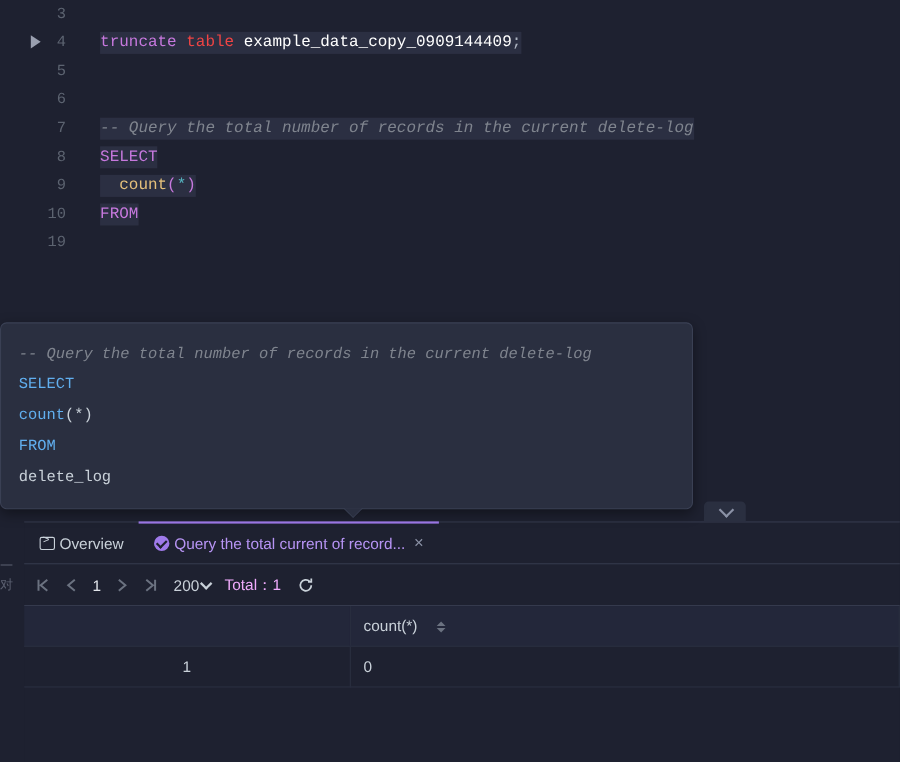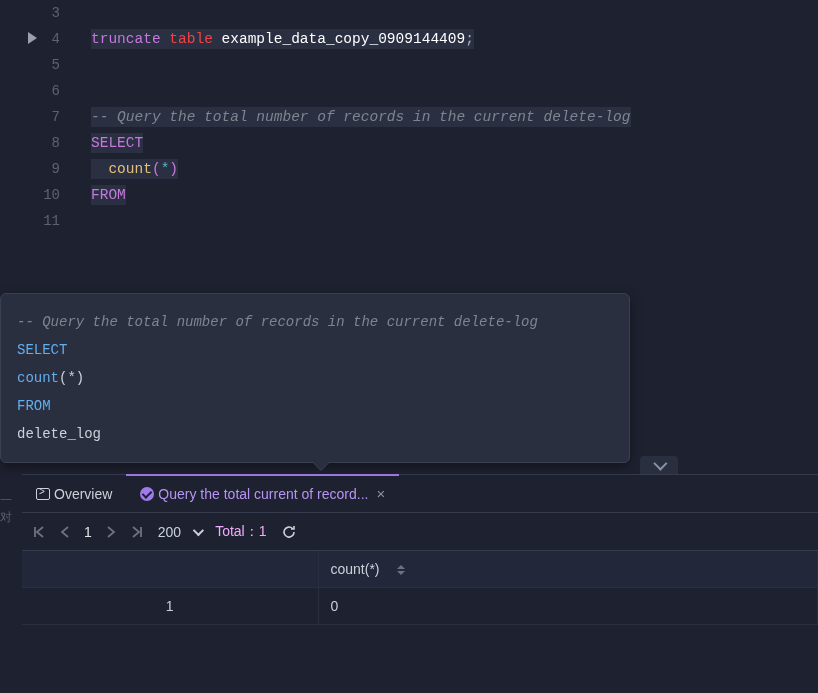--- a/index.html
+++ b/index.html
@@ -204,21 +204,21 @@
     align-items: center;
     height: 38px;
     padding: 0 10px;
     gap: 14px;
     border-bottom: 1px solid #353a4d;
     color: #c9d1d9;
   }
   .nav-btn { color: #6b7280; display:flex; align-items:center; }
   .nav-btn svg { display:block; }
   .page-num { color: #e2e5ea; }
-  .page-size { display:flex; align-items:center; gap:12px; }
+  .page-size { display:flex; align-items:center; gap:1px; }
   .page-size .chev { width:8px;height:8px;border-right:2px solid #c9d1d9;border-bottom:2px solid #c9d1d9;transform:rotate(45deg) translateY(-2px);}
   .total { color: #f0abfc; }
   .refresh svg { display:block; }
 
   .table {
     width: 100%;
     border-collapse: collapse;
   }
   .table th, .table td {
     text-align: left;
@@ -240,21 +240,21 @@
   .sort-icon .up, .sort-icon .down {
     width: 0; height: 0;
     border-left: 4px solid transparent;
     border-right: 4px solid transparent;
   }
   .sort-icon .up { border-bottom: 4px solid #6b7280; }
   .sort-icon .down { border-top: 4px solid #6b7280; }
 
   .left-edge {
     position: absolute;
-    left: 0; top: 494px;
+    left: 0; top: 508px;
     width: 22px;
     height: 30px;
     color: #5b6070;
     font-size: 12px;
     display:flex;
     align-items:center;
     overflow:hidden;
   }
   .pink-sliver {
     position: absolute;
@@ -272,21 +272,21 @@
 <div class="editor-area">
   <div class="gutter" id="gutter">
       <div class="gutter-line">3</div>
       <div class="gutter-line">4<span class="run-icon"></span></div>
       <div class="gutter-line">5</div>
       <div class="gutter-line">6</div>
       <div class="gutter-line">7</div>
       <div class="gutter-line">8</div>
       <div class="gutter-line">9</div>
       <div class="gutter-line">10</div>
-      <div class="gutter-line">11</div>
+      <div class="gutter-line">19</div>
     </div>
   <div class="code" id="code">
       <div class="code-line"></div>
       <div class="code-line"><span class="hl-line"><span class="hl-kw">truncate</span><span class="hl-id"> </span><span class="hl-kw2">table</span><span class="hl-id"> example_data_copy_0909144409</span><span class="hl-punct">;</span></span></div>
       <div class="code-line"><span class="hl-line"><span class="hl-id"></span></span></div>
       <div class="code-line"><span class="hl-line"><span class="hl-id"></span></span></div>
       <div class="code-line"><span class="hl-line"><span class="hl-comment">-- Query the total number of records in the current delete-log</span></span></div>
       <div class="code-line"><span class="hl-line"><span class="hl-kw">SELECT</span></span></div>
       <div class="code-line"><span class="hl-line"><span class="hl-id">  </span><span class="hl-func">count</span><span class="hl-paren">(</span><span class="hl-star">*</span><span class="hl-paren">)</span></span></div>
       <div class="code-line"><span class="hl-line"><span class="hl-kw">FROM</span></span></div>

